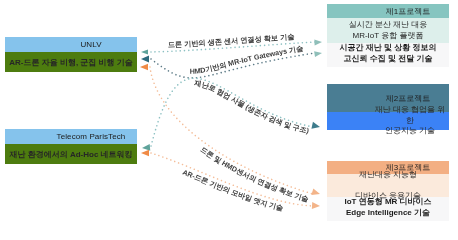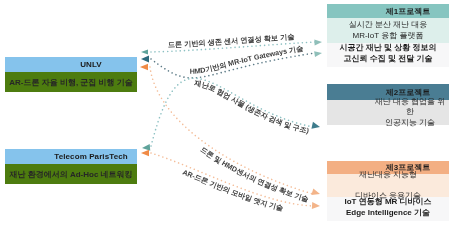--- a/index.html
+++ b/index.html
@@ -3,30 +3,30 @@
 <meta charset="utf-8">
 <title>Research Collaboration Diagram</title>
 <style>
   html,body{margin:0;padding:0;}
   body{width:458px;height:232px;background:#ffffff;
        font-family:"Liberation Sans",sans-serif;overflow:hidden;}
   #stage{position:absolute;left:0;top:0;width:458px;height:232px;background:#fff;}
 
   .card{position:absolute;box-sizing:border-box;}
   .card-head{box-sizing:border-box;width:100%;text-align:right;
-             font-weight:bold;color:#1b1b1b;display:flex;
+             font-weight:normal;color:#1b1b1b;display:flex;
              align-items:center;justify-content:center;padding-left:40px;}
   .card-body{box-sizing:border-box;width:100%;text-align:center;color:#262626;
              display:flex;flex-direction:column;align-items:center;justify-content:center;}
   .card-sub{box-sizing:border-box;width:100%;text-align:center;color:#1b1b1b;
             font-weight:bold;display:flex;flex-direction:column;
             align-items:center;background:#f7f7f8;}
 
   
-  .partner .card-head{font-size:8px;letter-spacing:.1px;white-space:nowrap;margin-top:20px;}
+  .partner .card-head{font-size:8px;letter-spacing:.1px;white-space:nowrap;}
   .partner .card-body{font-size:8px;background:#4d7c0f;font-weight:bold;white-space:nowrap;text-align:center;}
 
   
   .project .card-head{font-size:8px;}
   .project .card-body{font-size:8px;line-height:10.5px;}
   .project .card-sub{font-size:8px;line-height:10.5px;}
 
   svg.links{position:absolute;left:0;top:0;width:458px;height:232px;overflow:visible;}
   .dotpath{fill:none;stroke-linecap:round;stroke-width:1.6;
            stroke-dasharray:0.01 4.2;}
@@ -88,22 +88,22 @@
       <span>실시간 분산 재난 대응</span>
       <span>MR-IoT 융합 플랫폼</span>
     </div>
     <div class="card-sub" style="height:24px;">
       <span>시공간 재난 및 상황 정보의</span>
       <span>고신뢰 수집 및 전달 기술</span>
     </div>
   </div>
 
   <div class="card project" id="card-p2" style="left:327px;top:84px;width:122px;">
-    <div class="card-head" style="height:16px;background:#4A7D93;">제2프로젝트</div>
-    <div class="card-body" style="height:25px;background:#e5e5e5;padding-left:44px;">
+    <div class="card-head" style="height:28px;background:#4A7D93;">제2프로젝트</div>
+    <div class="card-body" style="height:18px;background:#3b82f6;padding-left:44px;">
       <span>재난 대응 협업을 위한</span>
       <span>인공지능 기술</span>
     </div>
   </div>
 
   <div class="card project" id="card-p3" style="left:327px;top:161px;width:122px;">
     <div class="card-head" style="height:13px;background:#F3AF83;">제3프로젝트</div>
     <div class="card-body" style="height:23px;background:#FBEADC;gap:10px;">
       <span>재난대응 지능형</span>
       <span>디바이스 응용기술</span>

